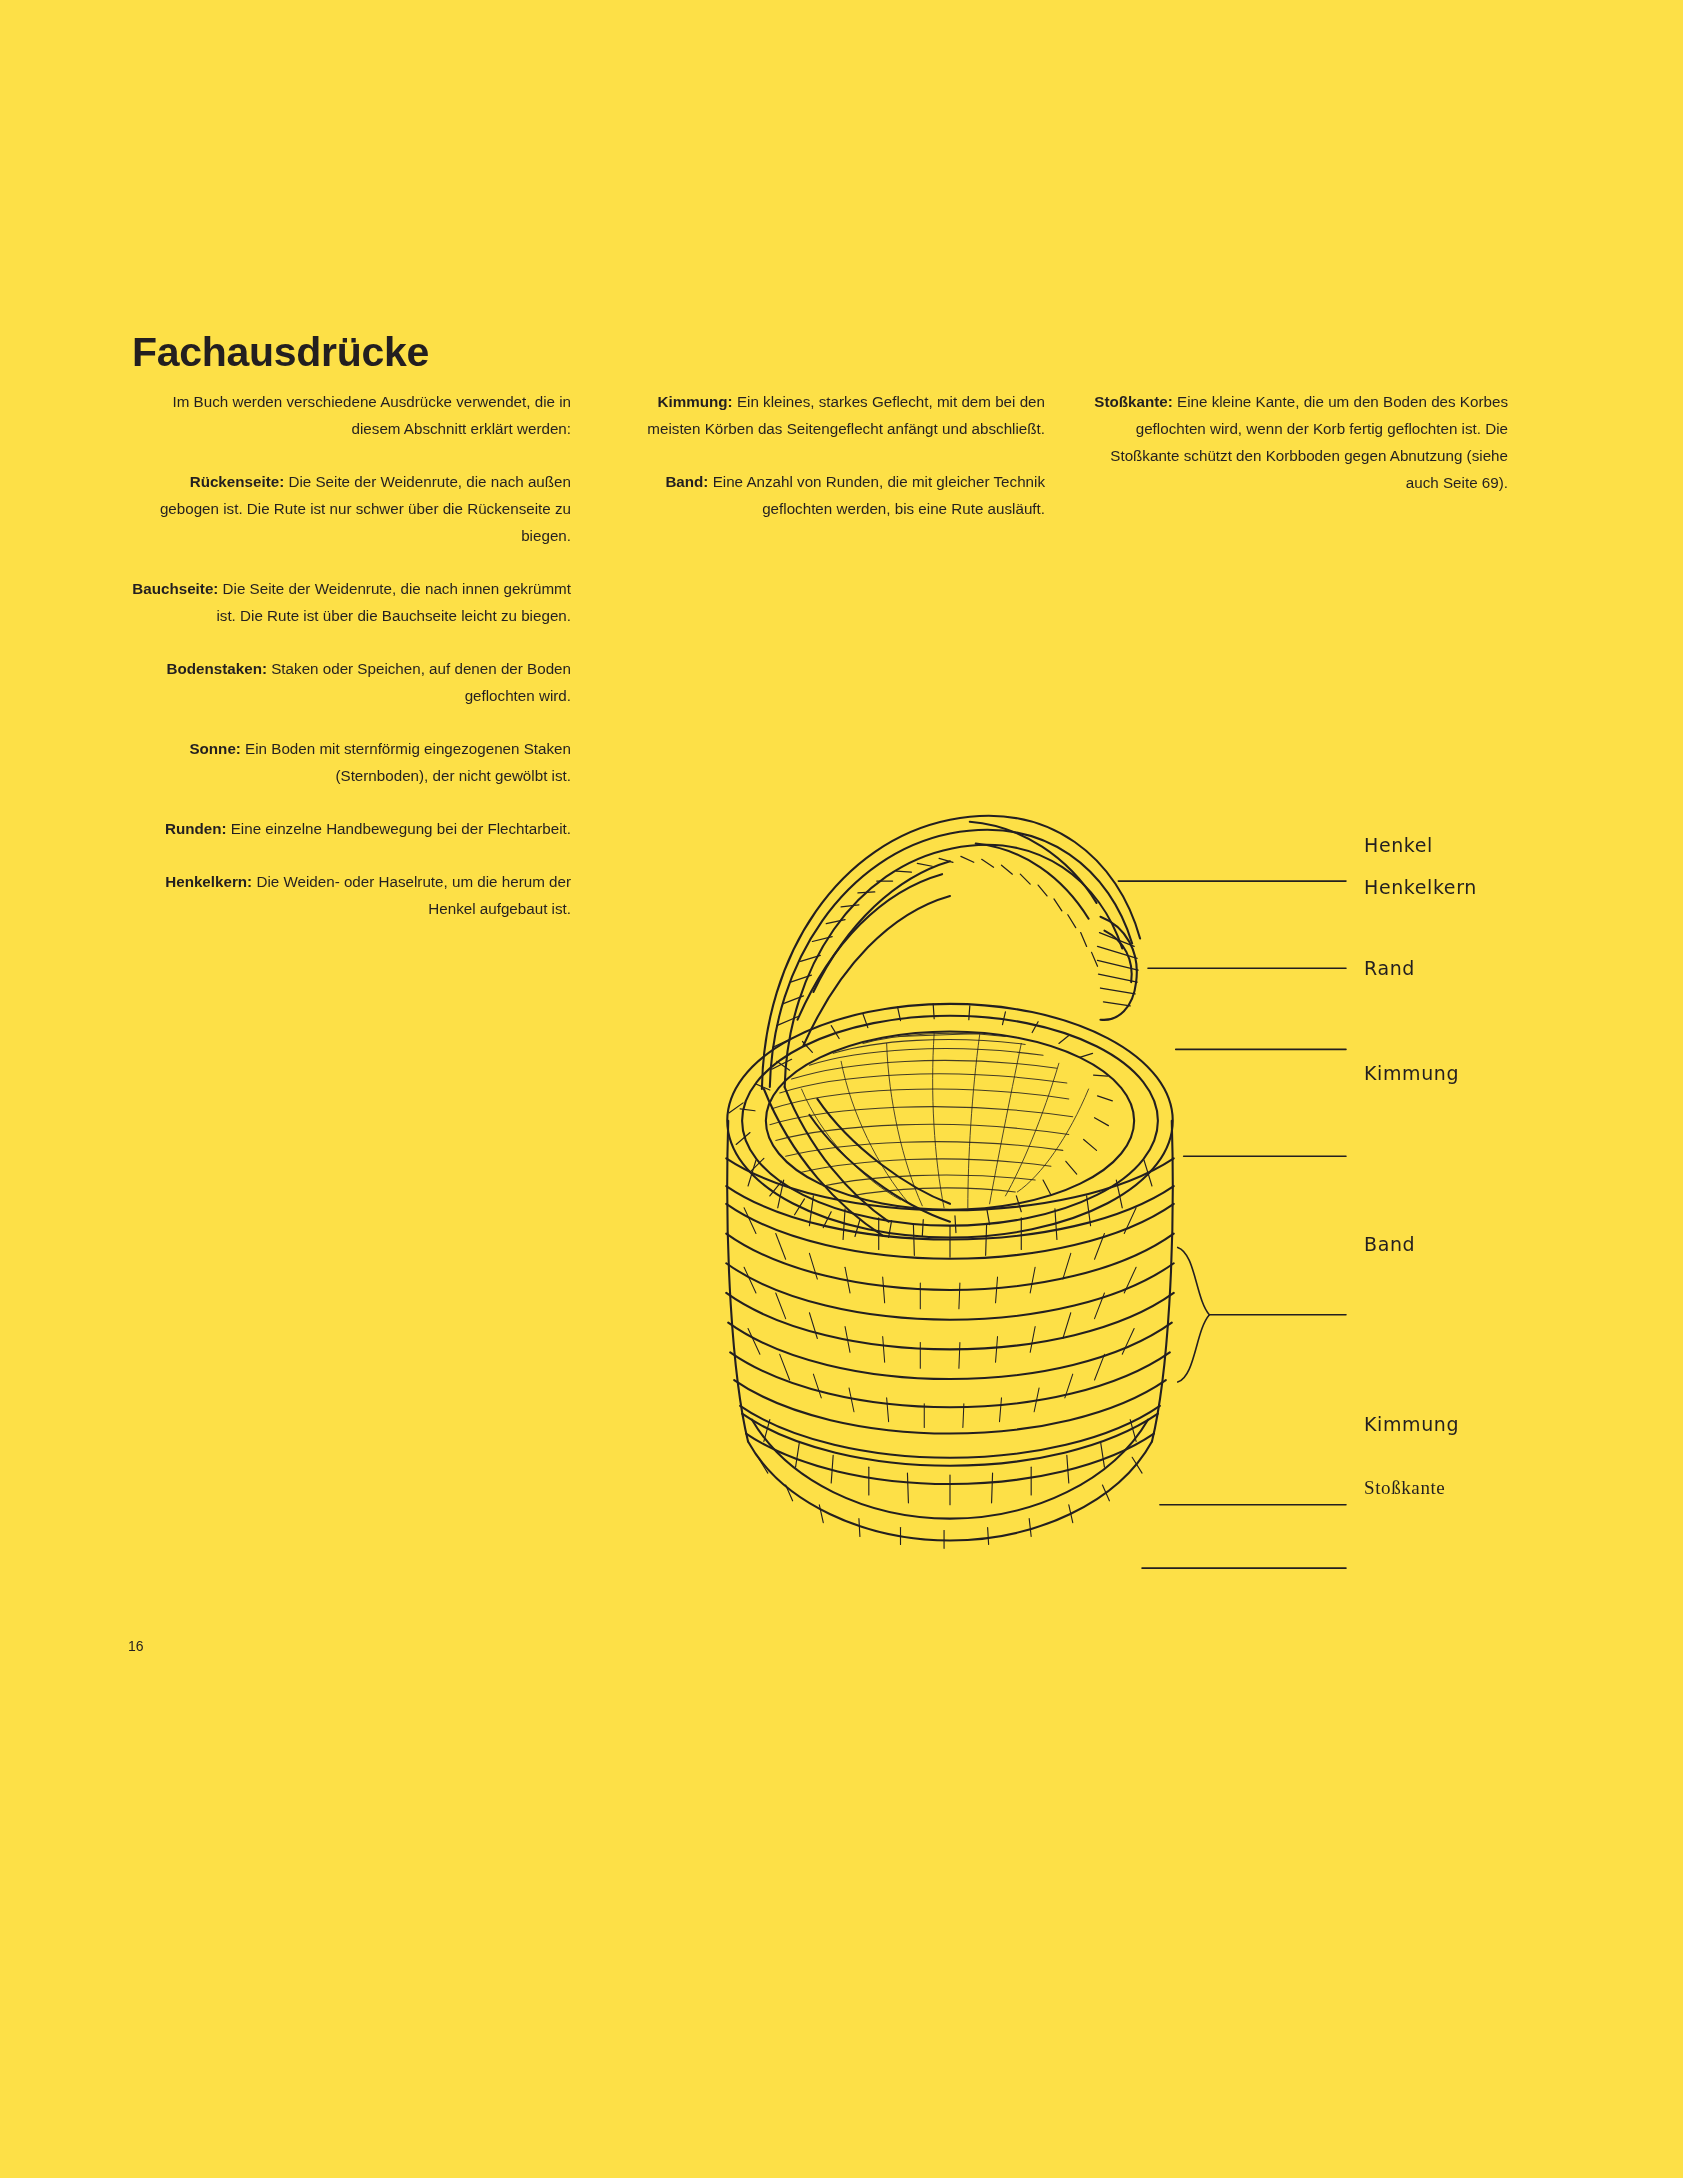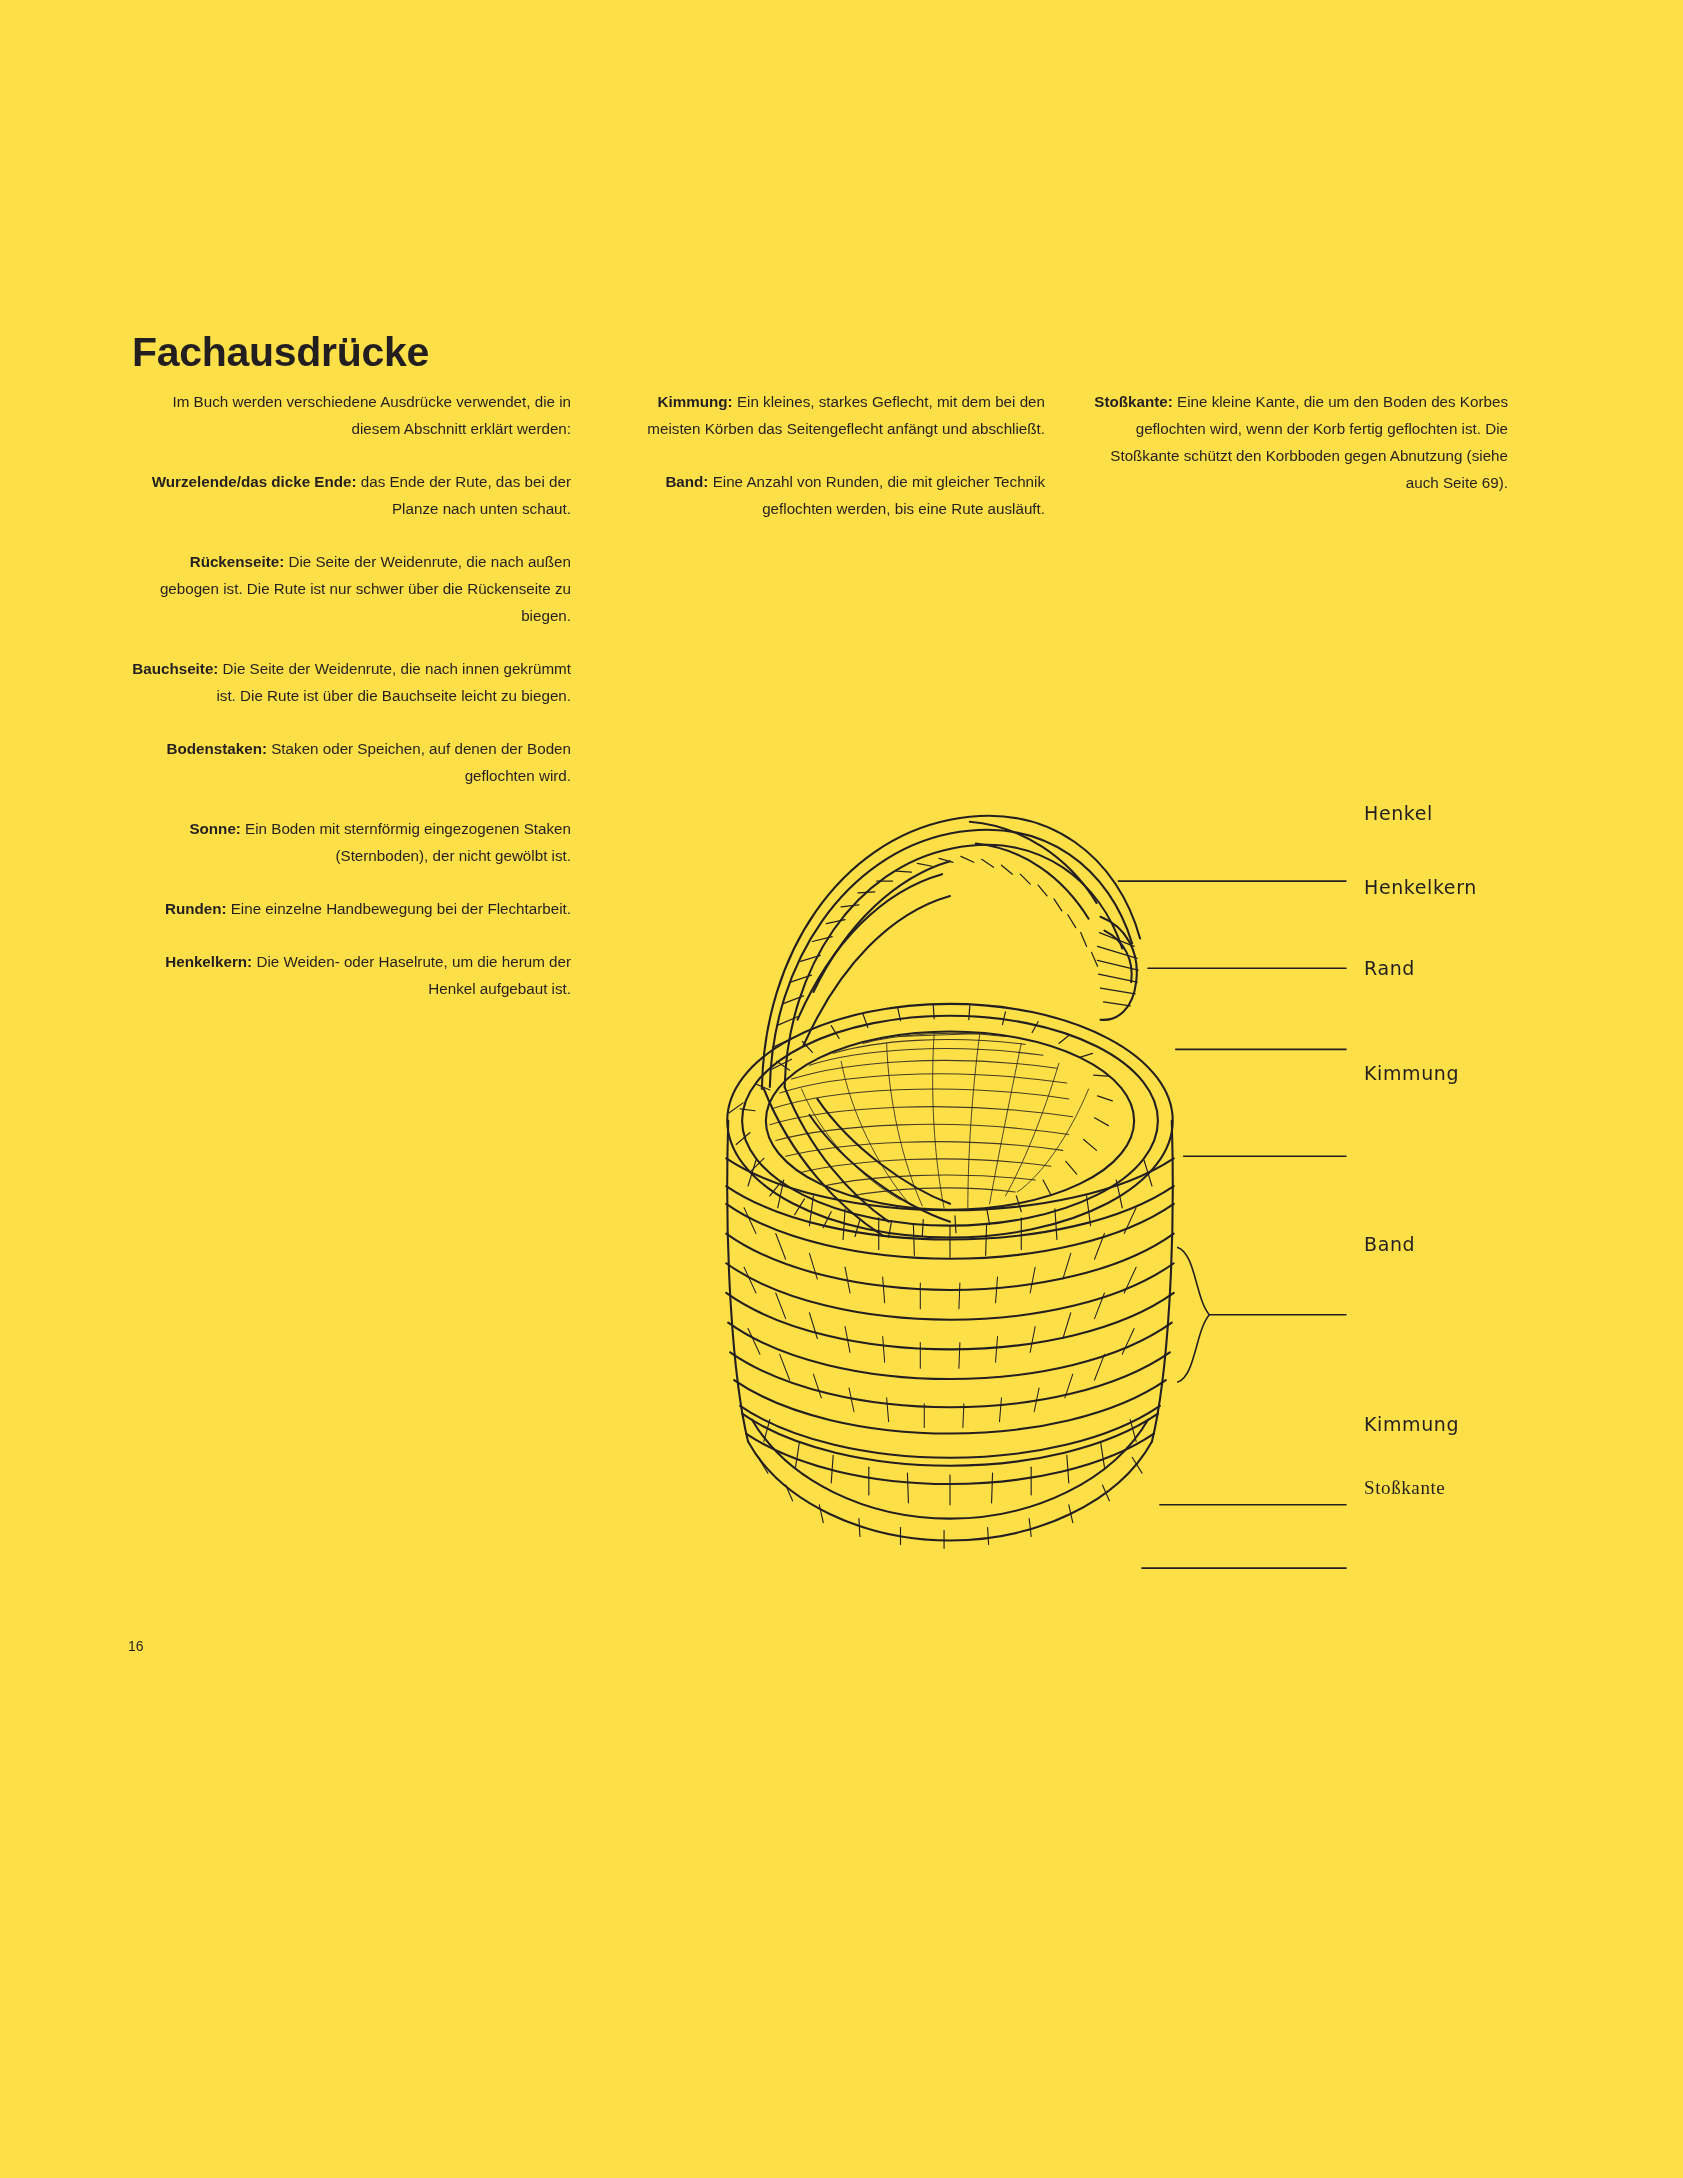--- a/index.html
+++ b/index.html
@@ -69,38 +69,37 @@
     display: block;
   }
   .callout-label {
     position: absolute;
     font-family: "DejaVu Sans", sans-serif;
     font-size: 19px;
     color: #231f20;
     white-space: nowrap;
     letter-spacing: 0.6px;
   }
-  .cl-henkel      { left: 1364px; top: 802px; }
+  .cl-henkel      { left: 1364px; top: 834px; }
   .cl-henkelkern  { left: 1364px; top: 876px; }
   .cl-rand        { left: 1364px; top: 957px; }
   .cl-kimmung1    { left: 1364px; top: 1062px; }
   .cl-band        { left: 1364px; top: 1233px; }
   .cl-kimmung2    { left: 1364px; top: 1413px; }
   .cl-stosskante  { left: 1364px; top: 1477px; font-family: Liberation Serif, serif; }
 </style>
 </head>
 <body>
 
 <div class="page">
 
   <h1 class="page-title">Fachausdrücke</h1>
 
   <div class="col col-1">
     <p class="para"><span>Im Buch werden verschiedene Ausdrücke verwendet, die in diesem Abschnitt erklärt werden:</span></p>
-    <p class="para"><span class="term">Wurzelende/das dicke Ende:</span><span> das Ende der Rute, das bei der Planze nach unten schaut.</span></p>
     <p class="para"><span class="term">Rückenseite:</span><span> Die Seite der Weidenrute, die nach außen gebogen ist. Die Rute ist nur schwer über die Rückenseite zu biegen.</span></p>
     <p class="para"><span class="term">Bauchseite:</span><span> Die Seite der Weidenrute, die nach innen gekrümmt ist. Die Rute ist über die Bauchseite leicht zu biegen.</span></p>
     <p class="para"><span class="term">Bodenstaken:</span><span> Staken oder Speichen, auf denen der Boden geflochten wird.</span></p>
     <p class="para"><span class="term">Sonne:</span><span> Ein Boden mit sternförmig eingezogenen Staken (Sternboden), der nicht gewölbt ist.</span></p>
     <p class="para"><span class="term">Runden:</span><span> Eine einzelne Handbewegung bei der Flechtarbeit.</span></p>
     <p class="para"><span class="term">Henkelkern:</span><span> Die Weiden- oder Haselrute, um die herum der Henkel aufgebaut ist.</span></p>
   </div>
 
   <div class="col col-2">
     <p class="para"><span class="term">Kimmung:</span><span> Ein kleines, starkes Geflecht, mit dem bei den meisten Körben das Seitengeflecht anfängt und abschließt.</span></p>

